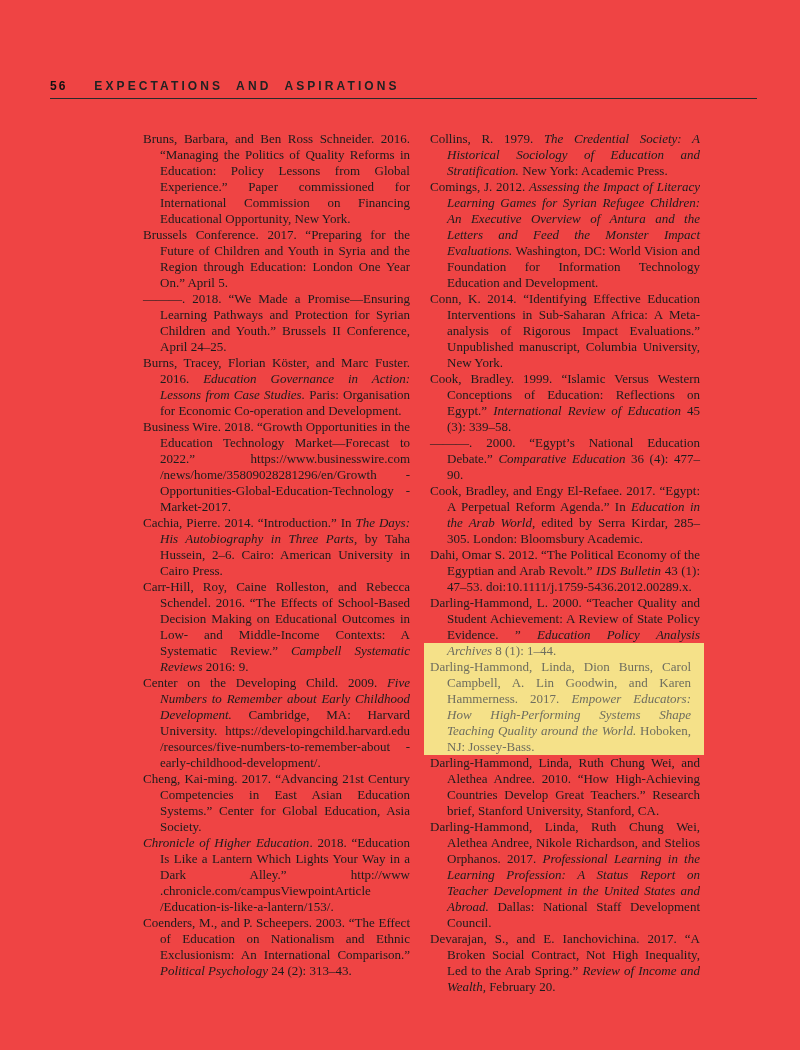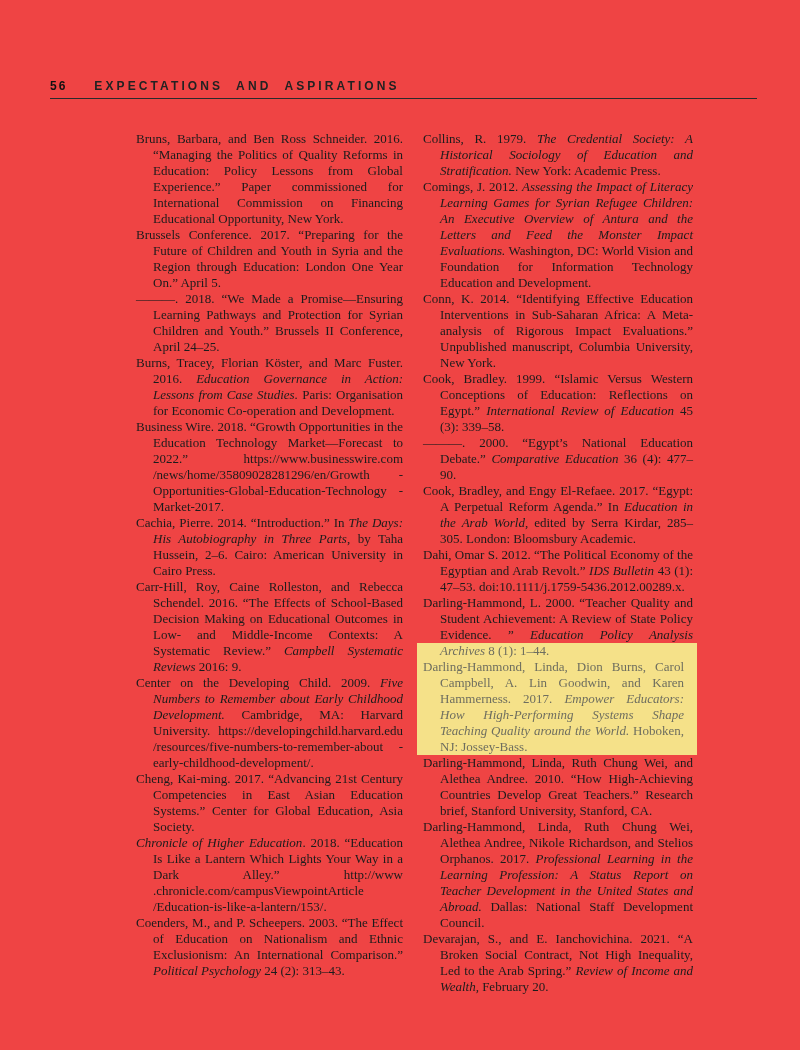--- a/index.html
+++ b/index.html
@@ -17,21 +17,21 @@
   .page-num { font-size:12px; font-weight:bold; letter-spacing:2px; color:#111; }
   .running-title {
     margin-left:27px; font-size:12px; font-weight:bold;
     letter-spacing:3.1px; word-spacing:7px; color:#222;
   }
   .header-rule {
     position:absolute; left:50px; top:98px; width:707px; height:0;
     border-top:1.2px solid #2b2b2b;
   }
   .columns {
-    position:absolute; left:136px; top:131px; display:flex; gap:20px;
+    position:absolute; left:143px; top:131px; display:flex; gap:20px;
   }
   .col { font-size:13px; line-height:16px; }
   .col-left  { width:267px; }
   .col-right { width:270px; }
   .entry { margin:0; }
   .entry-block { text-align:justify; }
   .entry-block.hang { padding-left:17px; text-indent:-17px; }
   .entry-block.cont { padding-left:17px; }
   .just-last { text-align-last:justify; }
   .it { font-style:italic; }
@@ -117,18 +117,18 @@
         <div class="entry">
           <div class="entry-block hang hl" style="background: rgb(245, 225, 137);"><span>Darling-Hammond, Linda, Dion Burns, Carol Campbell, A. Lin Goodwin, and Karen Hammerness. 2017. </span><span class="it">Empower Educators: How High-Performing Systems Shape Teaching Quality around the World.</span><span> Hoboken, NJ: Jossey-Bass.</span></div>
         </div>
         <div class="entry">
           <div class="entry-block hang"><span>Darling-Hammond, Linda, Ruth Chung Wei, and Alethea Andree. 2010. “How High-Achieving Countries Develop Great Teachers.” Research brief, Stanford University, Stanford, CA.</span></div>
         </div>
         <div class="entry">
           <div class="entry-block hang"><span>Darling-Hammond, Linda, Ruth Chung Wei, Alethea Andree, Nikole Richardson, and Stelios Orphanos. 2017. </span><span class="it">Professional Learning in the Learning Profession: A Status Report on Teacher Development in the United States and Abroad.</span><span> Dallas: National Staff Development Council.</span></div>
         </div>
         <div class="entry">
-          <div class="entry-block hang"><span>Devarajan, S., and E. Ianchovichina. 2021. “A Broken Social Contract, Not High Inequality, Led to the Arab Spring.” </span><span class="it">Review of Income and Wealth,</span><span> February 20.</span></div>
+          <div class="entry-block hang"><span>Devarajan, S., and E. Ianchovichina. 2017. “A Broken Social Contract, Not High Inequality, Led to the Arab Spring.” </span><span class="it">Review of Income and Wealth,</span><span> February 20.</span></div>
         </div>
       </div>
   </div>
 
 </div>
 
 </body></html>

